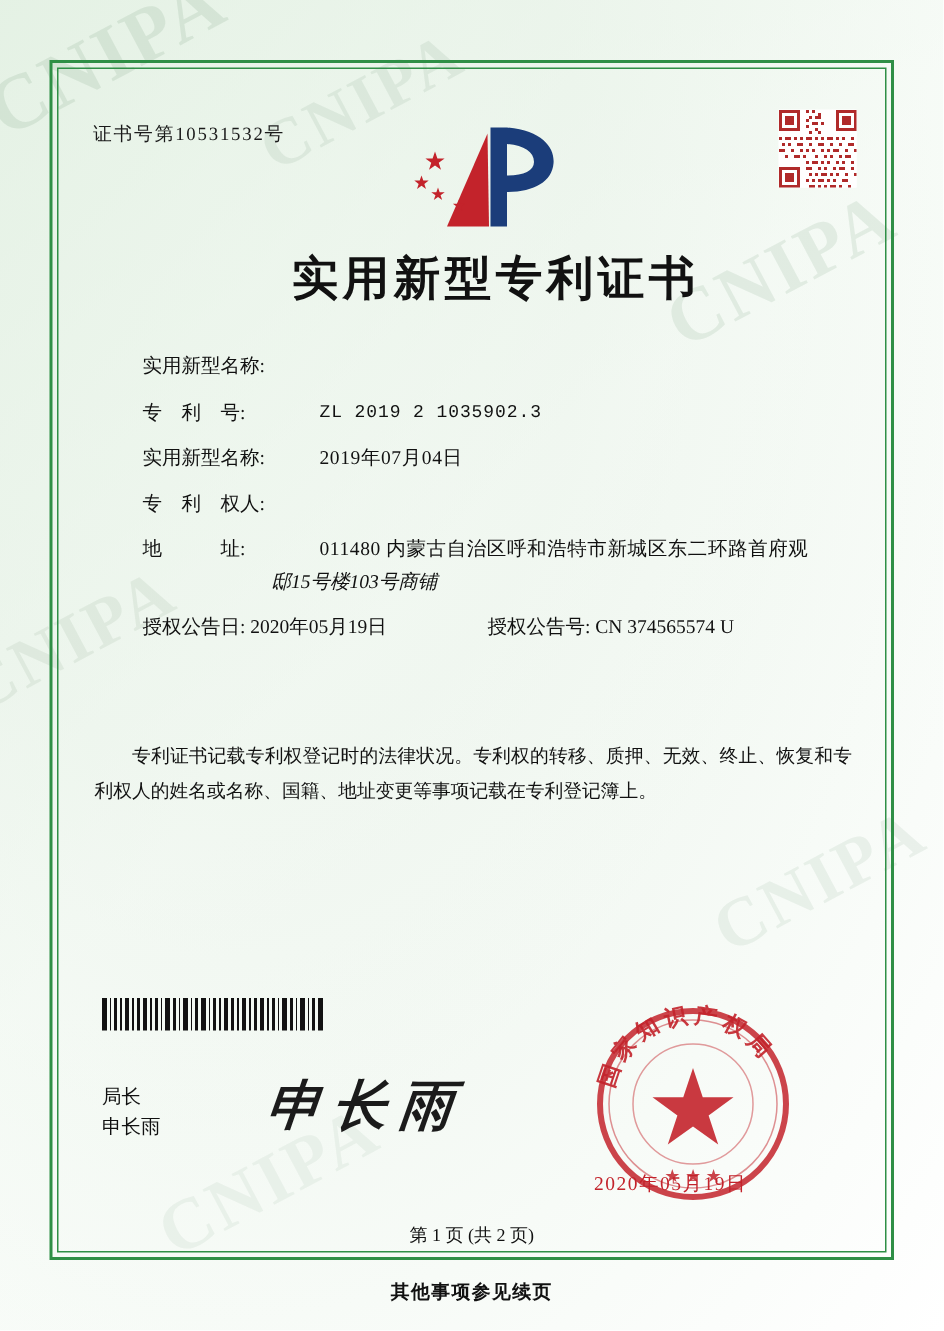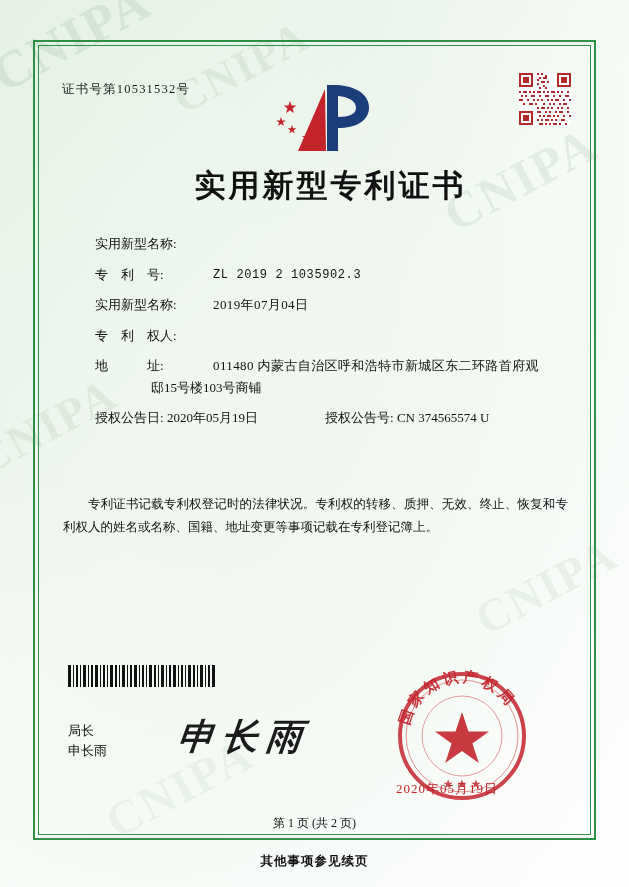--- a/index.html
+++ b/index.html
@@ -129,23 +129,24 @@
     flex: 0 0 118px;
     letter-spacing: 0px;
     white-space: nowrap;
   }
   .row .val {
     flex: 1;
     letter-spacing: 0.4px;
   }
   .row .val.mono { font-family: "Liberation Mono", monospace; font-size: 12px; letter-spacing: 0.6px;}
   .addr-2 {
-    margin: -9px 0 12px 88px;
+    margin: -9px 0 12px 118px;
     font-size: 13px;
     color: #111;
+    font-style: italic;
   }
   .grant-row { display: flex; }
   .grant-row .g1 { width: 230px; flex: 0 0 230px; }
   .grant-row .g2 { flex: 1; }
 
   
   .paras {
     position: absolute;
     left: 25px; top: 448px;
     width: 505px;

